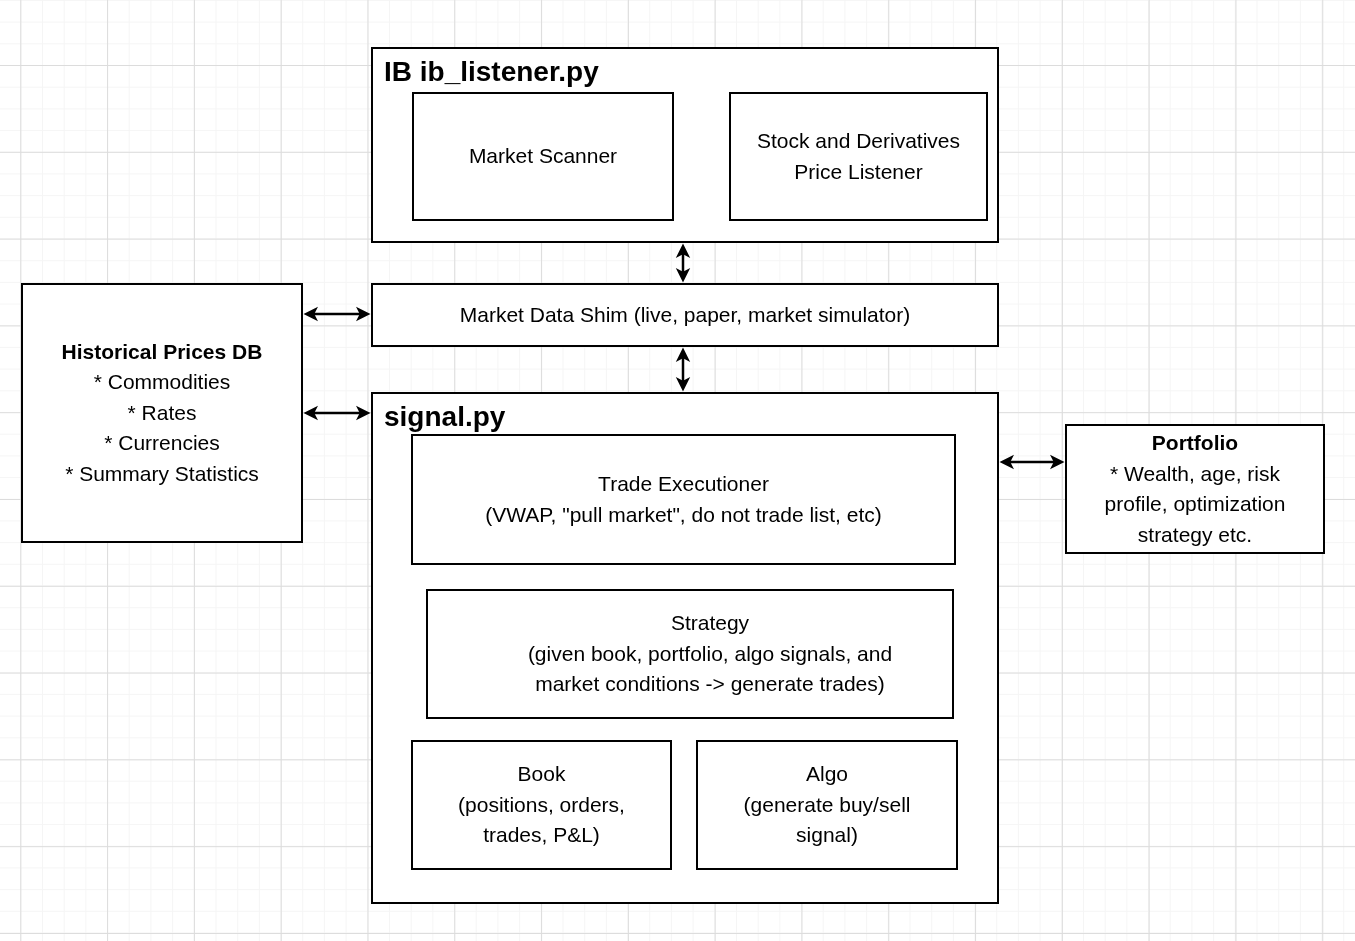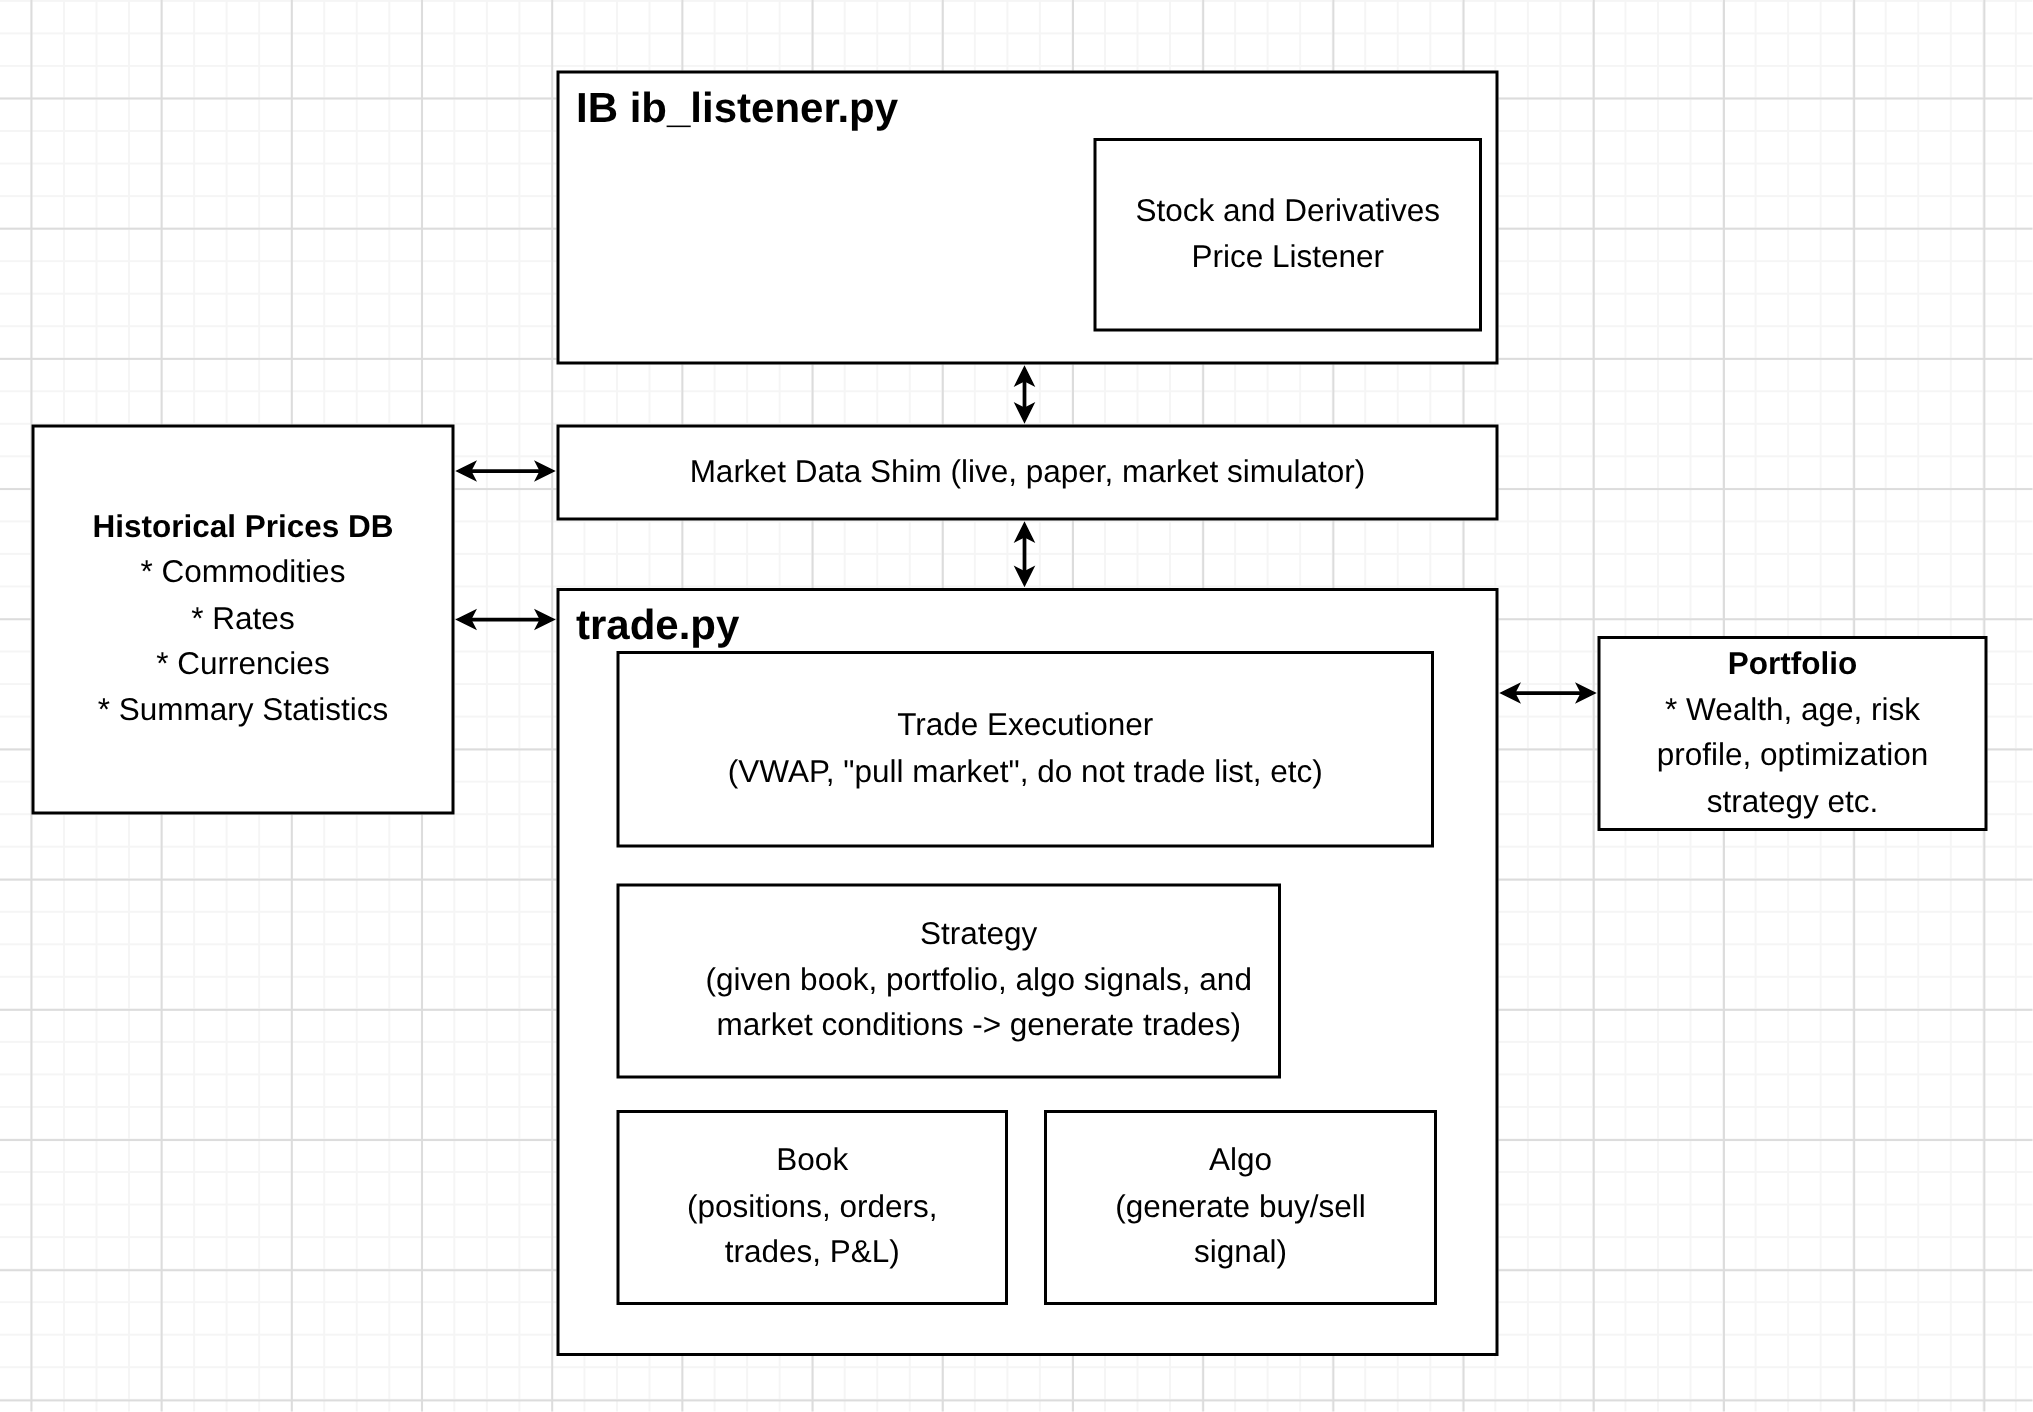--- a/index.html
+++ b/index.html
@@ -55,40 +55,43 @@
 </style>
 </head>
 <body>
 
 <div id="canvas">
 
   <div class="group-box" style="left:371px;top:47px;width:628px;height:196px;">
     <div class="group-title">IB ib_listener.py</div>
   </div>
 
+  <div class="shape" style="left:412px;top:92px;width:262px;height:129px;">
+    <div class="multiline">Market Scanner</div>
+  </div>
 
   <div class="shape" style="left:707px;top:92px;width:259px;height:129px;margin-left:22px;">
     <div class="multiline">Stock and Derivatives
 Price Listener</div>
   </div>
 
   <div class="shape" style="left:371px;top:283px;width:628px;height:64px;justify-content:center;">
     <div class="multiline">Market Data Shim (live, paper, market simulator)</div>
   </div>
 
   <div class="group-box" style="left:371px;top:392px;width:628px;height:512px;">
-    <div class="group-title">trade.py</div>
+    <div class="group-title">signal.py</div>
   </div>
 
   <div class="shape" style="left:411px;top:434px;width:545px;height:131px;">
     <div class="multiline">Trade Executioner
 (VWAP, "pull market", do not trade list, etc)</div>
   </div>
 
-  <div class="shape" style="left:411px;top:589px;width:443px;height:130px;padding-left:40px;">
+  <div class="shape" style="left:426px;top:589px;width:528px;height:130px;padding-left:40px;">
     <div class="multiline">Strategy
 (given book, portfolio, algo signals, and
 market conditions -&gt; generate trades)</div>
   </div>
 
   <div class="shape" style="left:411px;top:740px;width:261px;height:130px;">
     <div class="multiline">Book
 (positions, orders,
 trades, P&amp;L)</div>
   </div>

